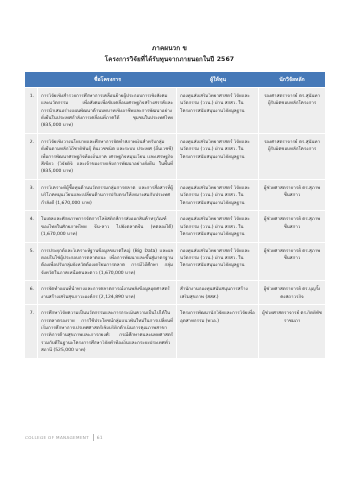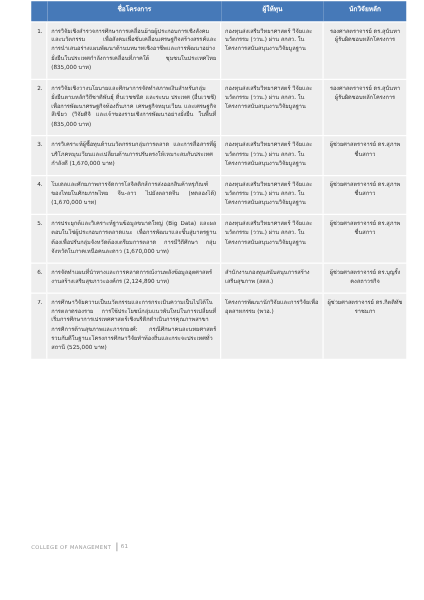--- a/index.html
+++ b/index.html
@@ -129,20 +129,24 @@
     color: #9a9a9a;
     letter-spacing: 0.2px;
   }
 </style>
 </head>
 <body>
 
 <div class="page">
   <div class="page-body">
 
+    <div class="title-block">
+      <div class="title-main">ภาคผนวก ข</div>
+      <div class="title-sub">โครงการวิจัยที่ได้รับทุนจากภายนอกในปี 2567</div>
+    </div>
 
     <table class="research-table">
       <thead>
         <tr>
           <th class="col-num"></th>
           <th class="col-title">ชื่อโครงการ</th>
           <th class="col-funder">ผู้ให้ทุน</th>
           <th class="col-researcher">นักวิจัยหลัก</th>
         </tr>
       </thead>

